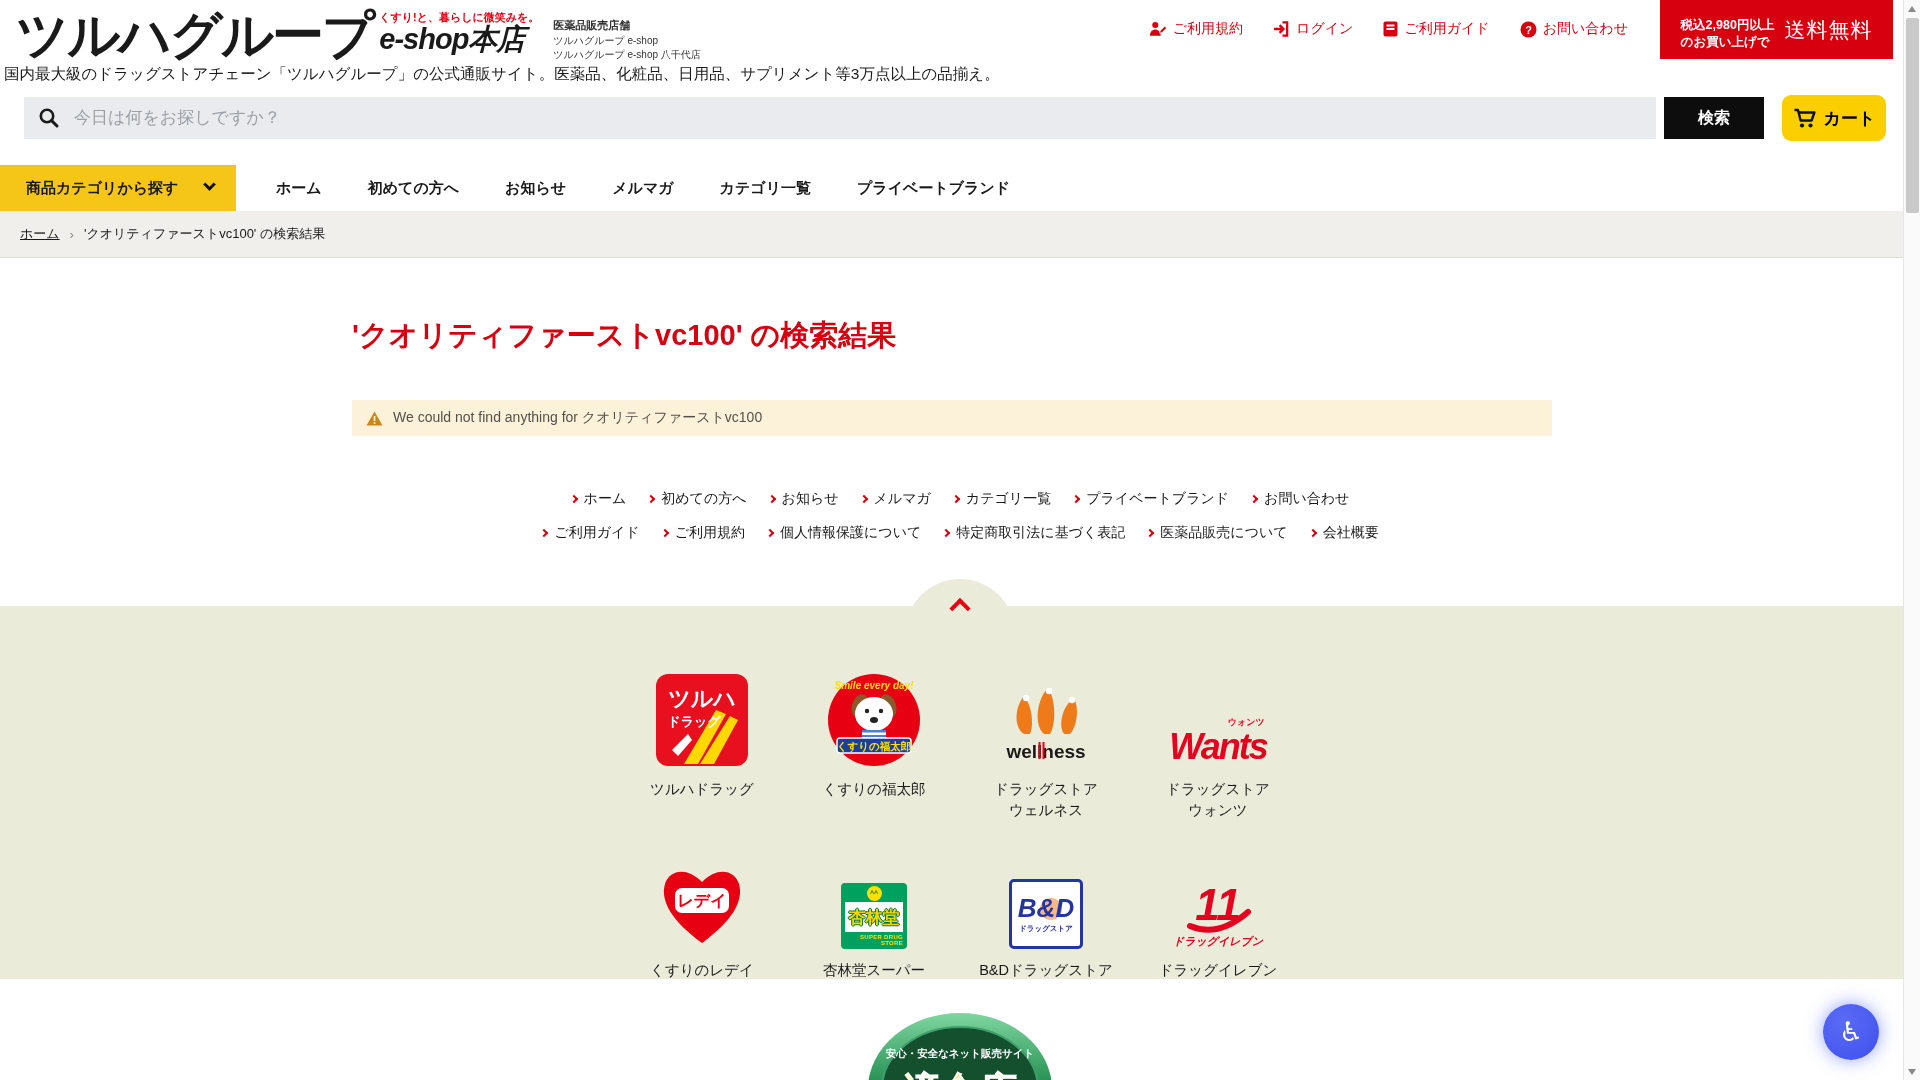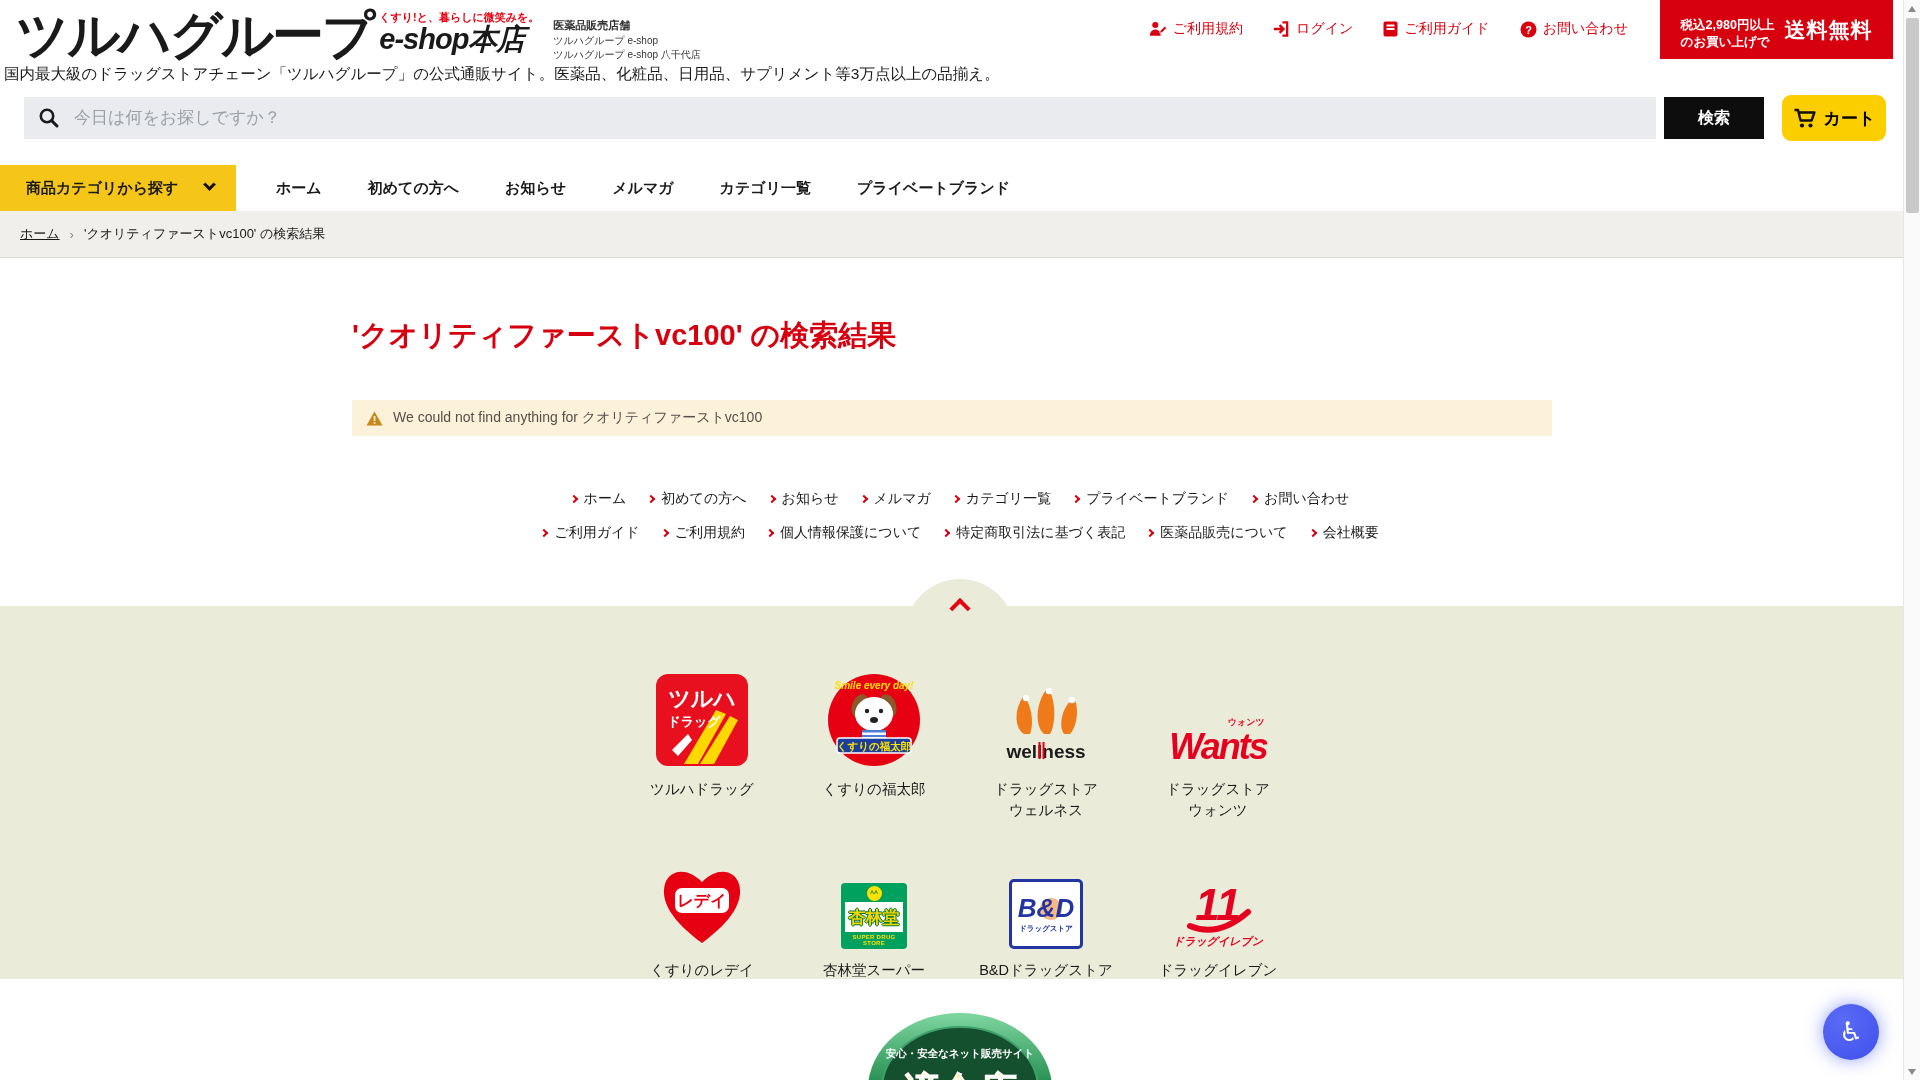--- a/index.html
+++ b/index.html
@@ -25,21 +25,21 @@
   .logo-shop { font-size:29px; font-weight:900; font-style:italic; letter-spacing:-1px; line-height:1.0; }
   .logo-side { margin-left:14px; padding-top:10px; font-size:10px; line-height:1.45; color:#333; }
   .logo-side .b { font-weight:bold; font-size:11px; }
 
   .util-links { position:absolute; top:20px; right:292px; display:flex; gap:30px; align-items:center; }
   .util-link { display:flex; align-items:center; gap:6px; color:#d7000f; font-size:14px; cursor:pointer; }
 
   .promo { position:absolute; top:0; left:1660px; width:233px; height:59px; background:#d7000f;
     color:#fff; display:flex; align-items:center; justify-content:center; gap:10px; padding:0 6px; }
   .promo-left { font-size:12.5px; line-height:1.4; font-weight:bold;margin-top:9px; }
-  .promo-big { font-size:21px; font-weight:700; letter-spacing:1px; white-space:nowrap; }
+  .promo-big { font-size:21px; font-weight:400; letter-spacing:1px; white-space:nowrap; }
 
   .site-desc { position:absolute; left:4px; top:64px; font-size:15.5px; color:#1a1a1a; }
 
   .search-row { position:absolute; left:24px; top:95px; display:flex; align-items:center; }
   .search-box { position:relative; width:1632px; height:42px; }
   .search-input { width:100%; height:100%; background:#e9ebef; border:none; outline:none;
     padding:0 14px 0 50px; font-size:17px; color:#333; font-family:inherit; }
   .search-input::placeholder { color:#9aa0a6; }
   .search-glass { position:absolute; left:14px; top:10px; }
   .btn-search { margin-left:8px; width:100px; height:42px; background:#0d0d0d; color:#fff;
@@ -84,21 +84,21 @@
   .chev-up { position:absolute; left:50%; top:22px; transform:translateX(-50%) rotate(45deg);
     width:15px; height:15px; border-top:4px solid #e60012; border-left:4px solid #e60012; }
   .brand-rows { padding-top:58px; }
   .brand-row { display:flex; justify-content:center; }
   .brand-row + .brand-row { margin-top:24px; }
   .brand-tile { width:172px; text-align:center; cursor:pointer; }
   .brand-logo { height:104px; display:flex; align-items:flex-end; justify-content:center; }
   .brand-label { margin-top:11px; font-size:14.5px; line-height:1.45; color:#1a1a1a; }
 
   
-  .kyorindo { width:66px; height:66px; background:#00a05f; border-radius:4px; padding:3px 4px; display:flex; flex-direction:column; align-items:center; }
+  .kyorindo { width:66px; height:66px; background:#00a05f; border-radius:4px; padding:3px 4px; display:flex; flex-direction:column; align-items:center;text-align:right; }
   .ky-smile { width:15px; height:15px; background:#ffe100; border-radius:50%; margin-bottom:1px;
     display:flex; align-items:center; justify-content:center; font-size:7px; color:#00804a; font-weight:bold; }
   .ky-mid { background:#fff; width:100%; flex:1; display:flex; align-items:center; justify-content:center; }
   .ky-name { color:#f5d500; font-weight:900; font-size:17px; text-shadow:-1px 0 #007a3d,1px 0 #007a3d,0 -1px #007a3d,0 1px #007a3d; }
   .ky-band { font-size:6px; color:#ffe100; font-weight:bold; margin-top:2px; letter-spacing:.3px; }
 
   .bd-box { position:relative; width:74px; height:70px; background:#fff; border:3px solid #2335a0; border-radius:5px;
     display:flex; flex-direction:column; align-items:center; justify-content:center; }
   .bd-ball { position:absolute; top:16px; left:28px; width:22px; height:22px; background:#f4a25e; border-radius:50%; opacity:.75; }
   .bd-text { position:relative; font-size:26px; font-weight:900; color:#2335a0; font-style:italic; line-height:1; }

